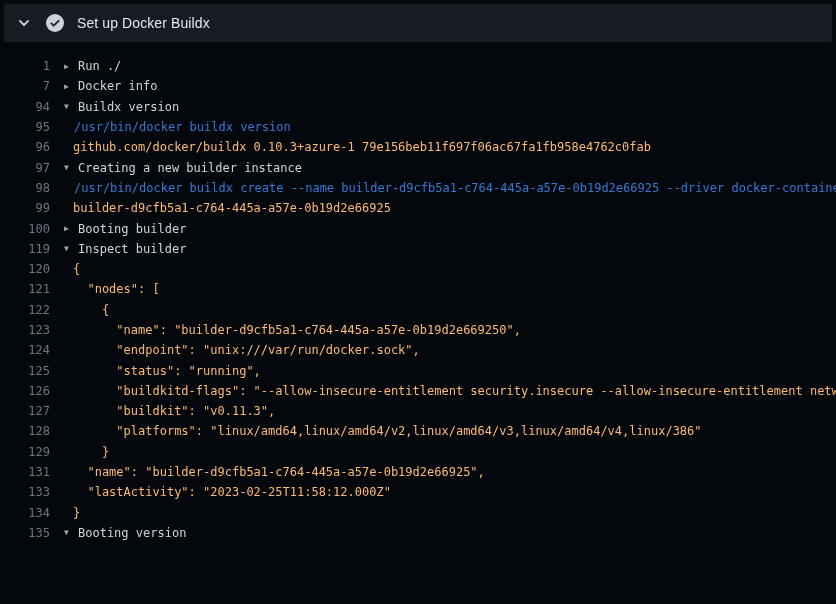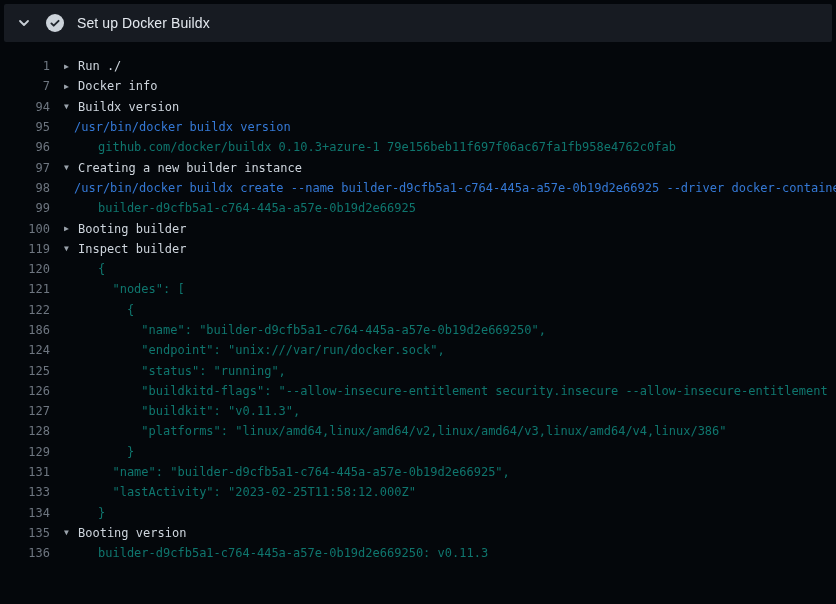--- a/index.html
+++ b/index.html
@@ -63,21 +63,21 @@
   .gwrap { display: flex; align-items: center; margin-left: 14px; cursor: pointer; }
   .marker {
     flex: none;
     width: 14px;
     font-size: 8px;
     color: #9aa2ab;
     transform: translateY(-0.5px);
   }
   .group-label { color: #ced5dd; }
   .cmd  { margin-left: 24px; color: #3579d6; }
-  .out  { margin-left: 48px; color: #0f766e; }
+  .out  { margin-left: 23px; color: #fdba74; }
 </style>
 </head>
 <body>
 
 <div class="step-header">
   <span class="chev-btn">
     <svg width="14" height="14" viewBox="0 0 14 14" fill="none">
       <path d="M3 5l4 4 4-4" stroke="#c8cfd6" stroke-width="1.8" stroke-linecap="round" stroke-linejoin="round"></path>
     </svg>
   </span>
@@ -97,25 +97,24 @@
     <div class="row"><a class="num">95</a><span class="cmd">/usr/bin/docker buildx version</span></div>
     <div class="row"><a class="num">96</a><span class="out">github.com/docker/buildx 0.10.3+azure-1 79e156beb11f697f06ac67fa1fb958e4762c0fab</span></div>
     <div class="row"><a class="num">97</a><span class="gwrap"><span class="marker">▼</span><span class="group-label">Creating a new builder instance</span></span></div>
     <div class="row"><a class="num">98</a><span class="cmd">/usr/bin/docker buildx create --name builder-d9cfb5a1-c764-445a-a57e-0b19d2e66925 --driver docker-container</span></div>
     <div class="row"><a class="num">99</a><span class="out">builder-d9cfb5a1-c764-445a-a57e-0b19d2e66925</span></div>
     <div class="row"><a class="num">100</a><span class="gwrap"><span class="marker">▶</span><span class="group-label">Booting builder</span></span></div>
     <div class="row"><a class="num">119</a><span class="gwrap"><span class="marker">▼</span><span class="group-label">Inspect builder</span></span></div>
     <div class="row"><a class="num">120</a><span class="out">{</span></div>
     <div class="row"><a class="num">121</a><span class="out">  "nodes": [</span></div>
     <div class="row"><a class="num">122</a><span class="out">    {</span></div>
-    <div class="row"><a class="num">186</a><span class="out">      "name": "builder-d9cfb5a1-c764-445a-a57e-0b19d2e669250",</span></div>
+    <div class="row"><a class="num">123</a><span class="out">      "name": "builder-d9cfb5a1-c764-445a-a57e-0b19d2e669250",</span></div>
     <div class="row"><a class="num">124</a><span class="out">      "endpoint": "unix:///var/run/docker.sock",</span></div>
     <div class="row"><a class="num">125</a><span class="out">      "status": "running",</span></div>
     <div class="row"><a class="num">126</a><span class="out">      "buildkitd-flags": "--allow-insecure-entitlement security.insecure --allow-insecure-entitlement network.host",</span></div>
     <div class="row"><a class="num">127</a><span class="out">      "buildkit": "v0.11.3",</span></div>
     <div class="row"><a class="num">128</a><span class="out">      "platforms": "linux/amd64,linux/amd64/v2,linux/amd64/v3,linux/amd64/v4,linux/386"</span></div>
     <div class="row"><a class="num">129</a><span class="out">    }</span></div>
     <div class="row"><a class="num">131</a><span class="out">  "name": "builder-d9cfb5a1-c764-445a-a57e-0b19d2e66925",</span></div>
     <div class="row"><a class="num">133</a><span class="out">  "lastActivity": "2023-02-25T11:58:12.000Z"</span></div>
     <div class="row"><a class="num">134</a><span class="out">}</span></div>
     <div class="row"><a class="num">135</a><span class="gwrap"><span class="marker">▼</span><span class="group-label">Booting version</span></span></div>
-    <div class="row"><a class="num">136</a><span class="out">builder-d9cfb5a1-c764-445a-a57e-0b19d2e669250: v0.11.3</span></div>
   </div>
 
 </body></html>

